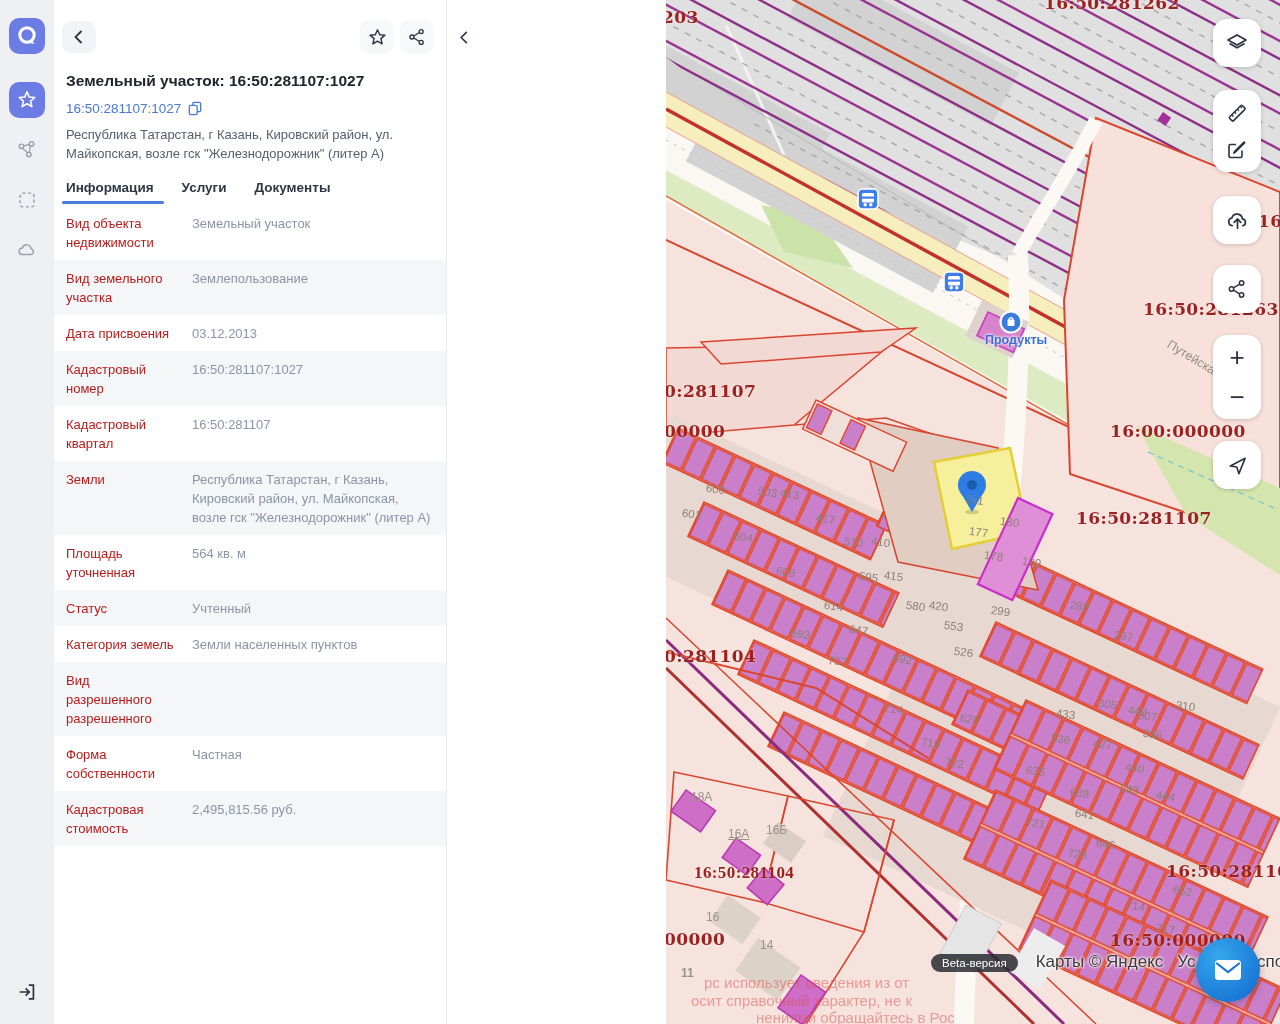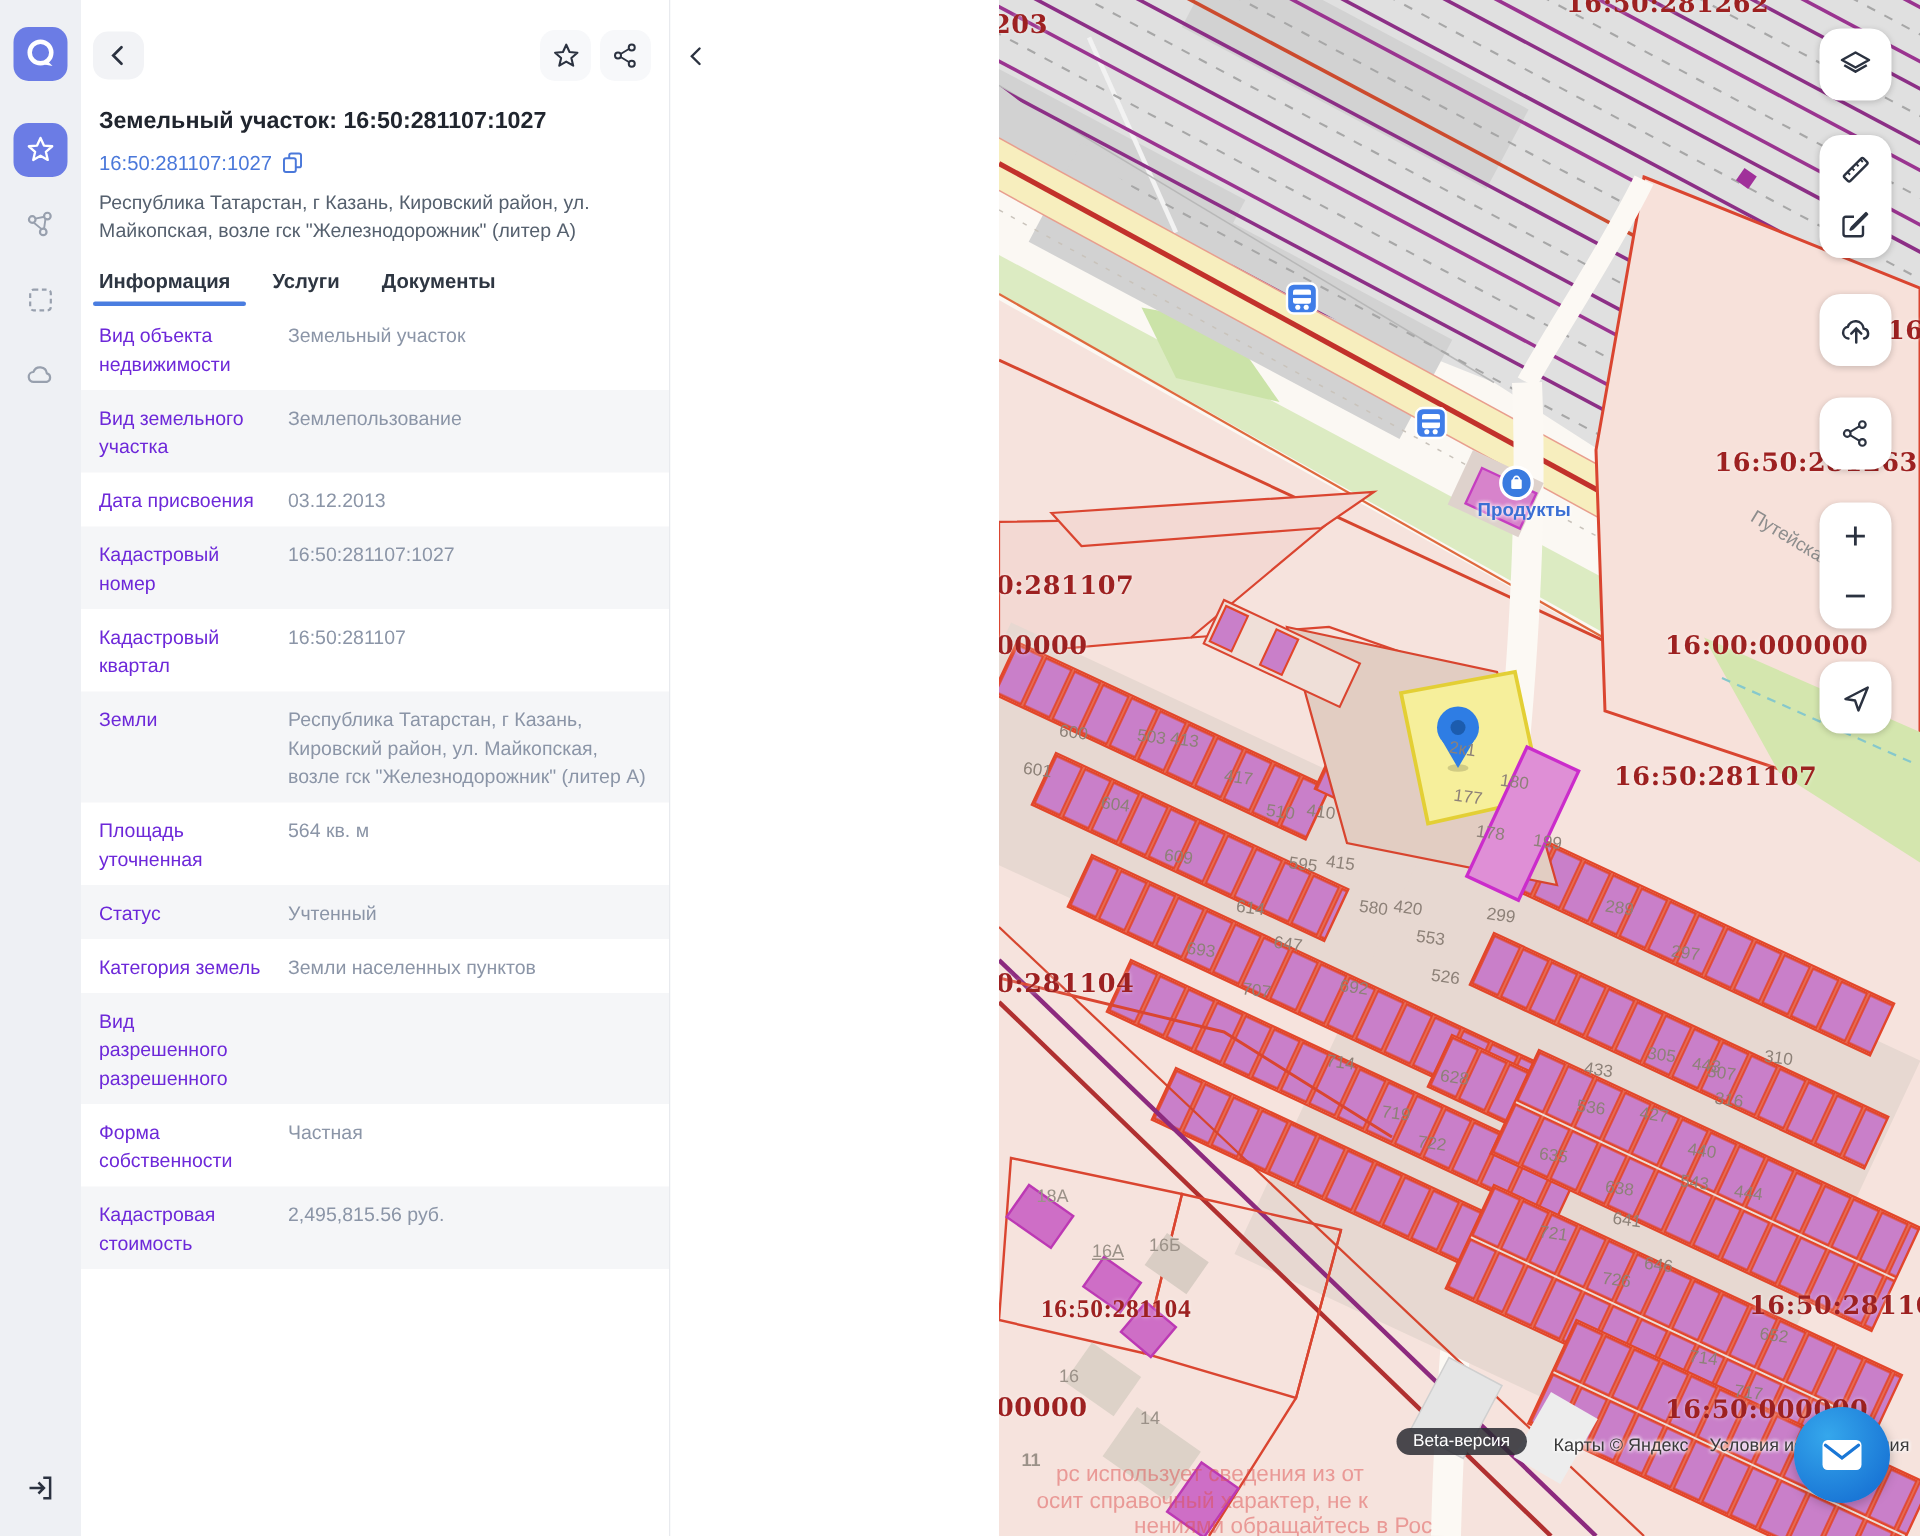--- a/index.html
+++ b/index.html
@@ -31,21 +31,21 @@
   .address { font-size:13px; color:#55606e; line-height:19px; padding:9px 20px 0 12px; }
   .tabs { display:flex; gap:28px; padding:17px 12px 0 12px; }
   .tab { font-size:13.5px; font-weight:bold; color:#2e3642; padding-bottom:9px;
          position:relative; cursor:pointer; background:none; border:none;
          font-family:"Liberation Sans",sans-serif; }
   .tab.active::after { content:""; position:absolute; left:-4px; right:-10px; bottom:0;
          height:3px; background:#4a7de0; border-radius:2px; }
   .info-table { margin-top:1px; }
   .info-row { display:flex; padding:8px 12px; }
   .info-row.alt { background:#f5f6f8; }
-  .info-label { width:112px; flex-shrink:0; font-size:13px; color:#6d28d9;
+  .info-label { width:112px; flex-shrink:0; font-size:13px; color:#b91c1c;
                 line-height:19px; padding-top:1px; }
   .info-value { flex:1; font-size:13px; color:#8b95a7; line-height:19px;
                 padding-left:14px; padding-top:1px; }
 
   
   .subpanel { width:219px; background:#fff; flex-shrink:0; position:relative; }
   .collapse-btn { position:absolute; left:4px; top:24px; width:26px; height:26px;
                   display:flex; align-items:center; justify-content:center; cursor:pointer; }
 
   
@@ -70,21 +70,21 @@
   .ctl { background:#fff; border-radius:14px; box-shadow:0 1px 4px rgba(0,0,0,.18);
          width:48px; display:flex; flex-direction:column; align-items:center;
          justify-content:center; cursor:pointer; }
   .ctl.single { height:48px; }
   .ctl-sign { font-size:26px; color:#2b3240; font-weight:normal; line-height:40px;
               width:100%; text-align:center; cursor:pointer; }
 
   .attr-bar { position:absolute; z-index:4; display:flex; align-items:flex-end;margin-left:12px; }
   .beta-pill { background:rgba(42,44,50,.85); color:#fff; font-size:11.5px;
                padding:3px 11px; border-radius:10px; white-space:nowrap; }
-  .attr-text { font-size:12px; color:#3a3a3a; white-space:nowrap;
+  .attr-text { font-size:17px; color:#3a3a3a; white-space:nowrap;
                text-shadow:0 0 3px #fff,0 0 3px #fff,0 0 3px #fff; }
   .chat-btn { position:absolute; z-index:6; width:64px; height:64px; border-radius:50%;
               background:radial-gradient(circle at 35% 30%, #35a7ec, #1a77d6 75%);
               display:flex; align-items:center; justify-content:center;
               box-shadow:0 2px 8px rgba(0,0,0,.25); cursor:pointer; }
 </style>
 </head>
 <body>
 
 <div class="app">

